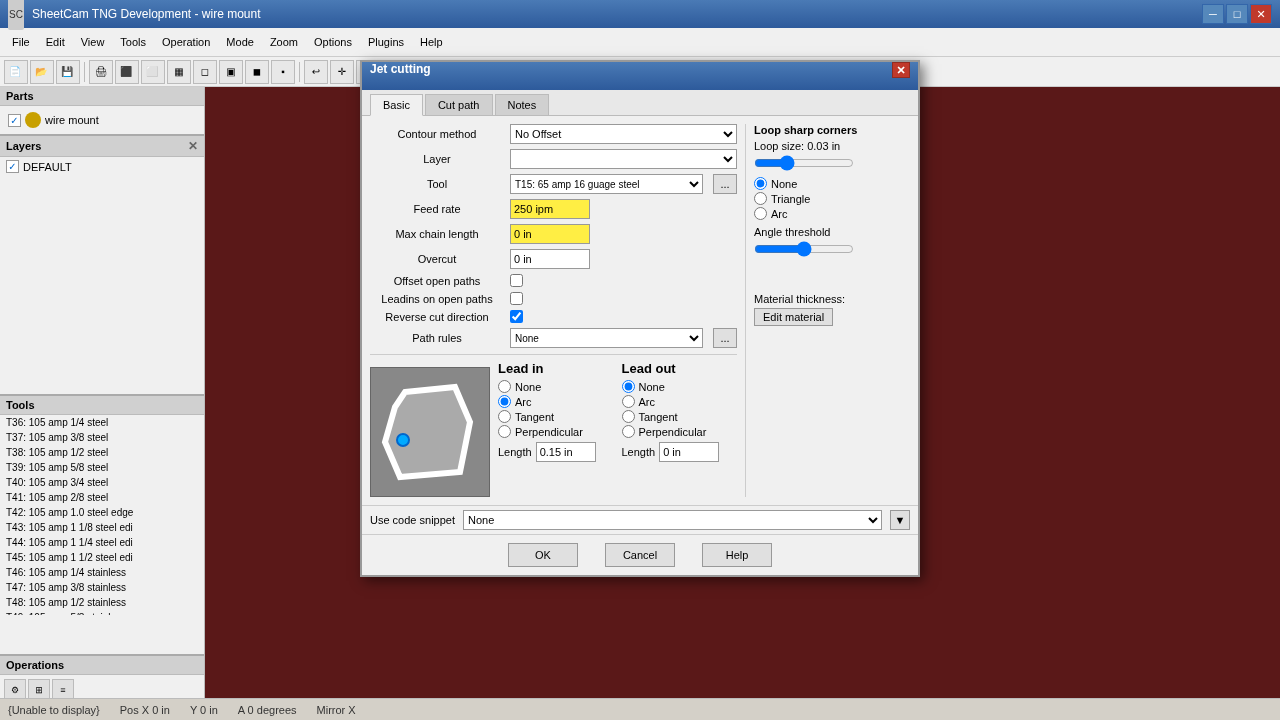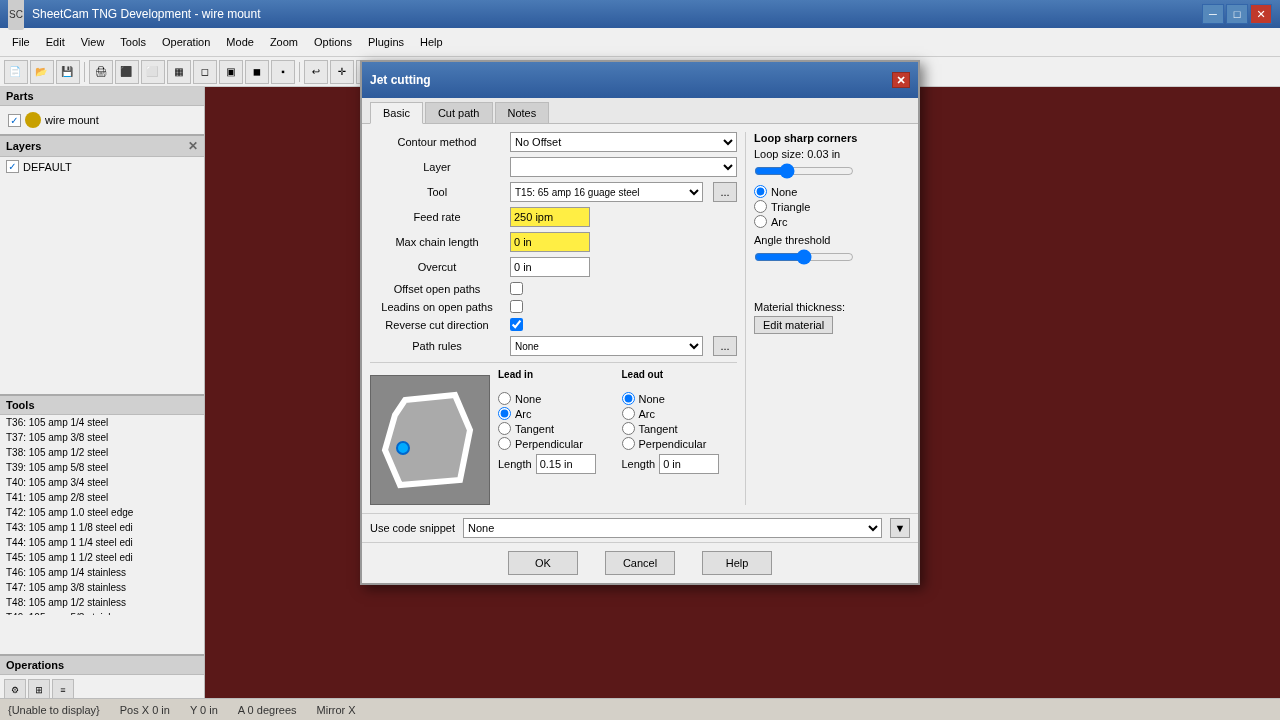--- a/index.html
+++ b/index.html
@@ -233,23 +233,23 @@
       top: 60px;
       left: 360px;
       width: 560px;
       background: #f0f0f0;
       border: 2px solid #999;
       box-shadow: 4px 4px 12px rgba(0,0,0,0.5);
       z-index: 100;
     }
     .dialog-title-bar {
       background: linear-gradient(to bottom, #4a7ab5, #2d5a9b);
-      height: 36px;
-      display: flex;
-      align-items: center;
+      height: 28px;
+      display: flex;
+      align-items: flex-start;
       justify-content: space-between;
       padding: 0 8px;
       color: white;
       font-size: 12px;
       font-weight: bold;
     }
     .dialog-close-btn {
       width: 18px;
       height: 16px;
       background: #c0392b;
@@ -391,23 +391,23 @@
       background: #e0e0e0;
       border: 1px solid #999;
       padding: 2px 8px;
       cursor: pointer;
       font-size: 11px;
     }
     .lead-col {
       flex: 1;
     }
     .lead-title {
-      font-size: 10px;
+      font-size: 13px;
       font-weight: bold;
-      margin-bottom: 12px;
+      margin-bottom: 4px;
     }
 
     
     .preview-area {
       width: 120px;
       height: 130px;
       background: #888;
       border: 1px solid #666;
       margin-top: 6px;
       display: flex;

